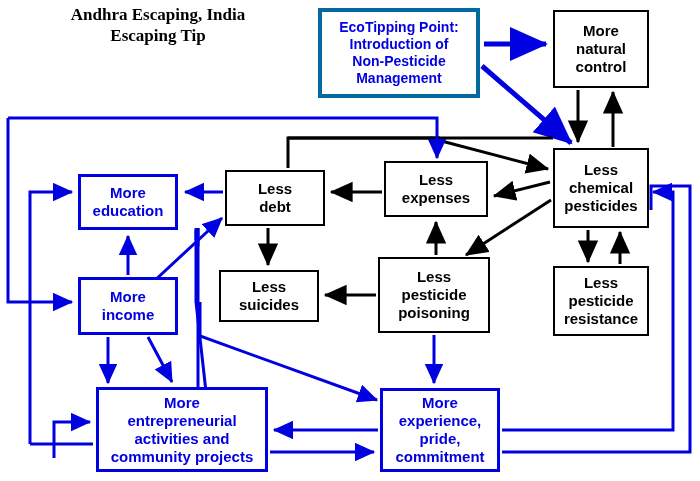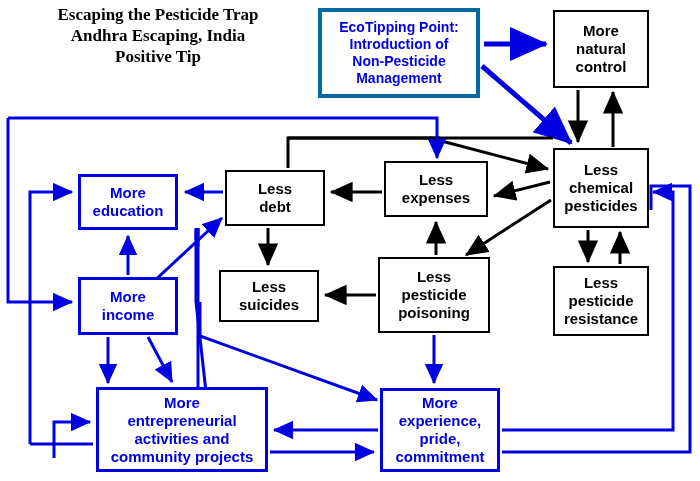--- a/index.html
+++ b/index.html
@@ -21,23 +21,22 @@
   .node.black{border:2px solid #000;color:#000;font-size:15px;line-height:18px;}
   .node.blue{border:3px solid #0000e0;color:#0000e0;font-size:15px;line-height:18px;}
   .node.tip{border:4px solid #0369a1;color:#0000e0;font-size:14px;line-height:17px;}
 </style>
 </head>
 <body>
 
 <div id="stage">
 
   <div class="title">
-    <div>Escaping the Pesticide Trap</div>
     <div>Andhra Escaping, India</div>
-    <div>Positive Tip</div>
+    <div>Escaping Tip</div>
   </div>
 
   <svg class="layer" viewBox="0 0 700 481">
     <defs>
       <marker id="ab" markerWidth="9" markerHeight="9" refX="7.2" refY="3.4" orient="auto" markerUnits="strokeWidth">
         <path d="M0,0 L7.6,3.4 L0,6.8 z" fill="#000000"></path>
       </marker>
       <marker id="au" markerWidth="9" markerHeight="9" refX="7.2" refY="3.4" orient="auto" markerUnits="strokeWidth">
         <path d="M0,0 L7.6,3.4 L0,6.8 z" fill="#0000e0"></path>
       </marker>

